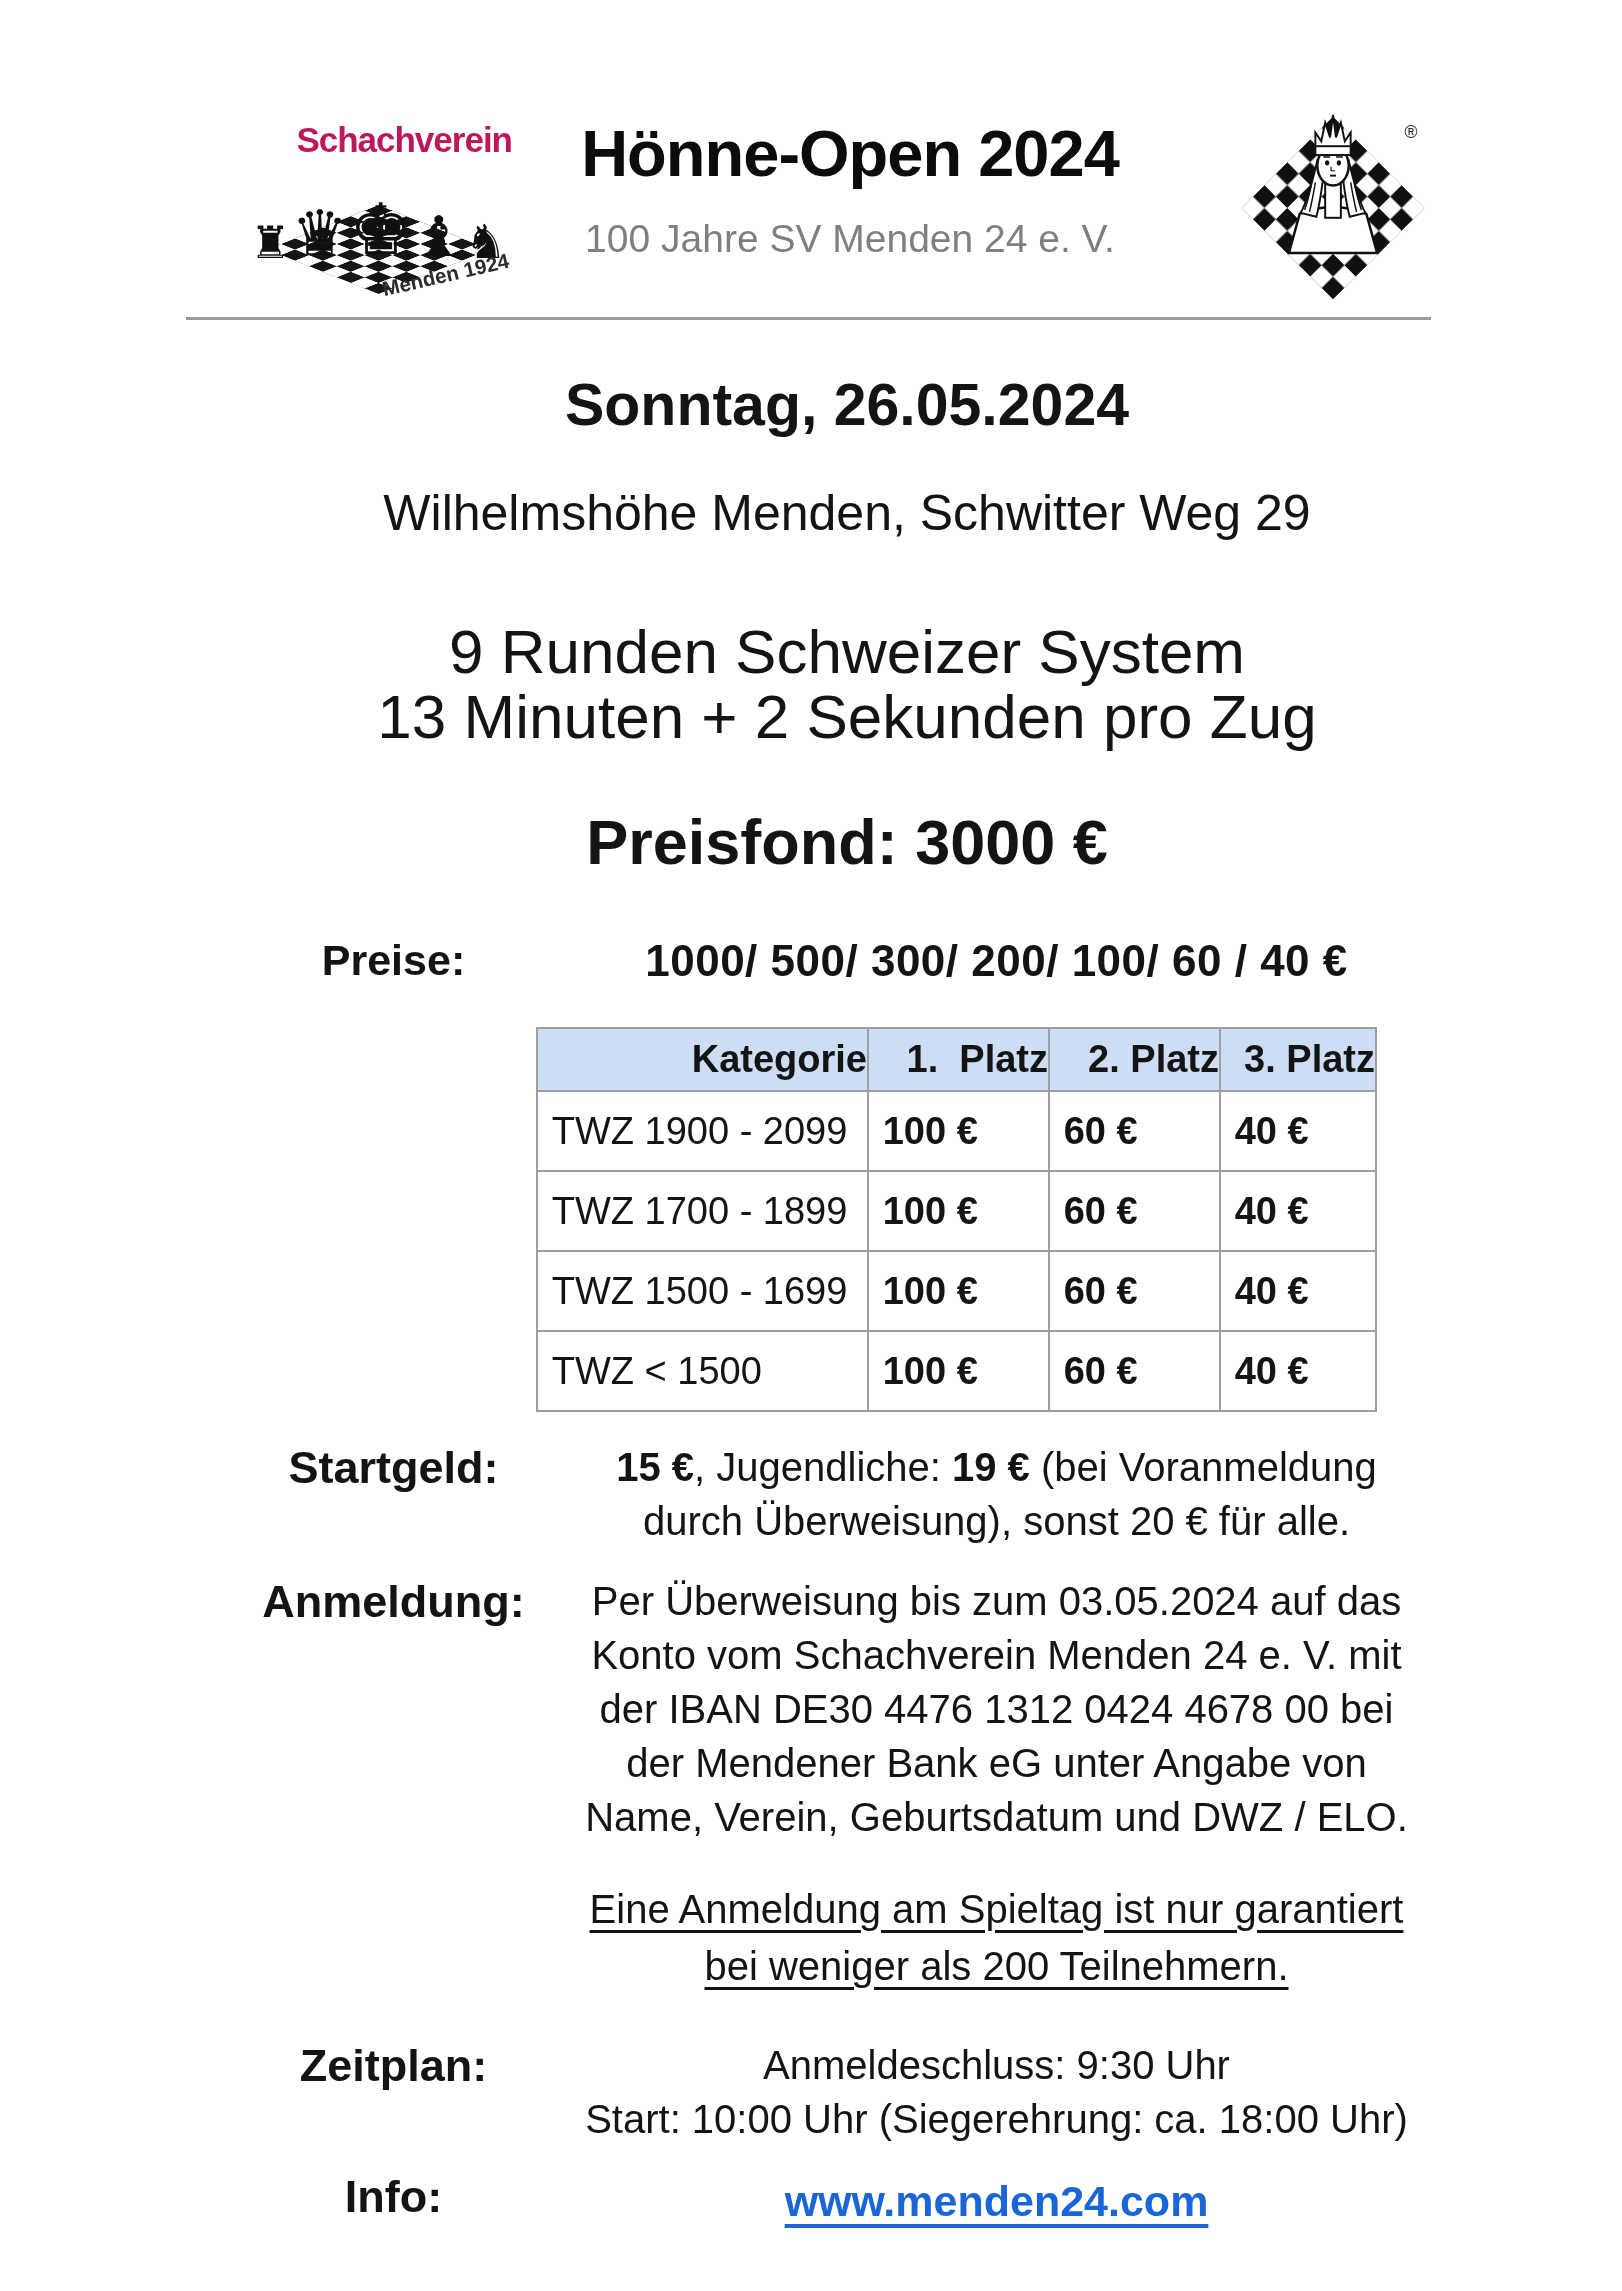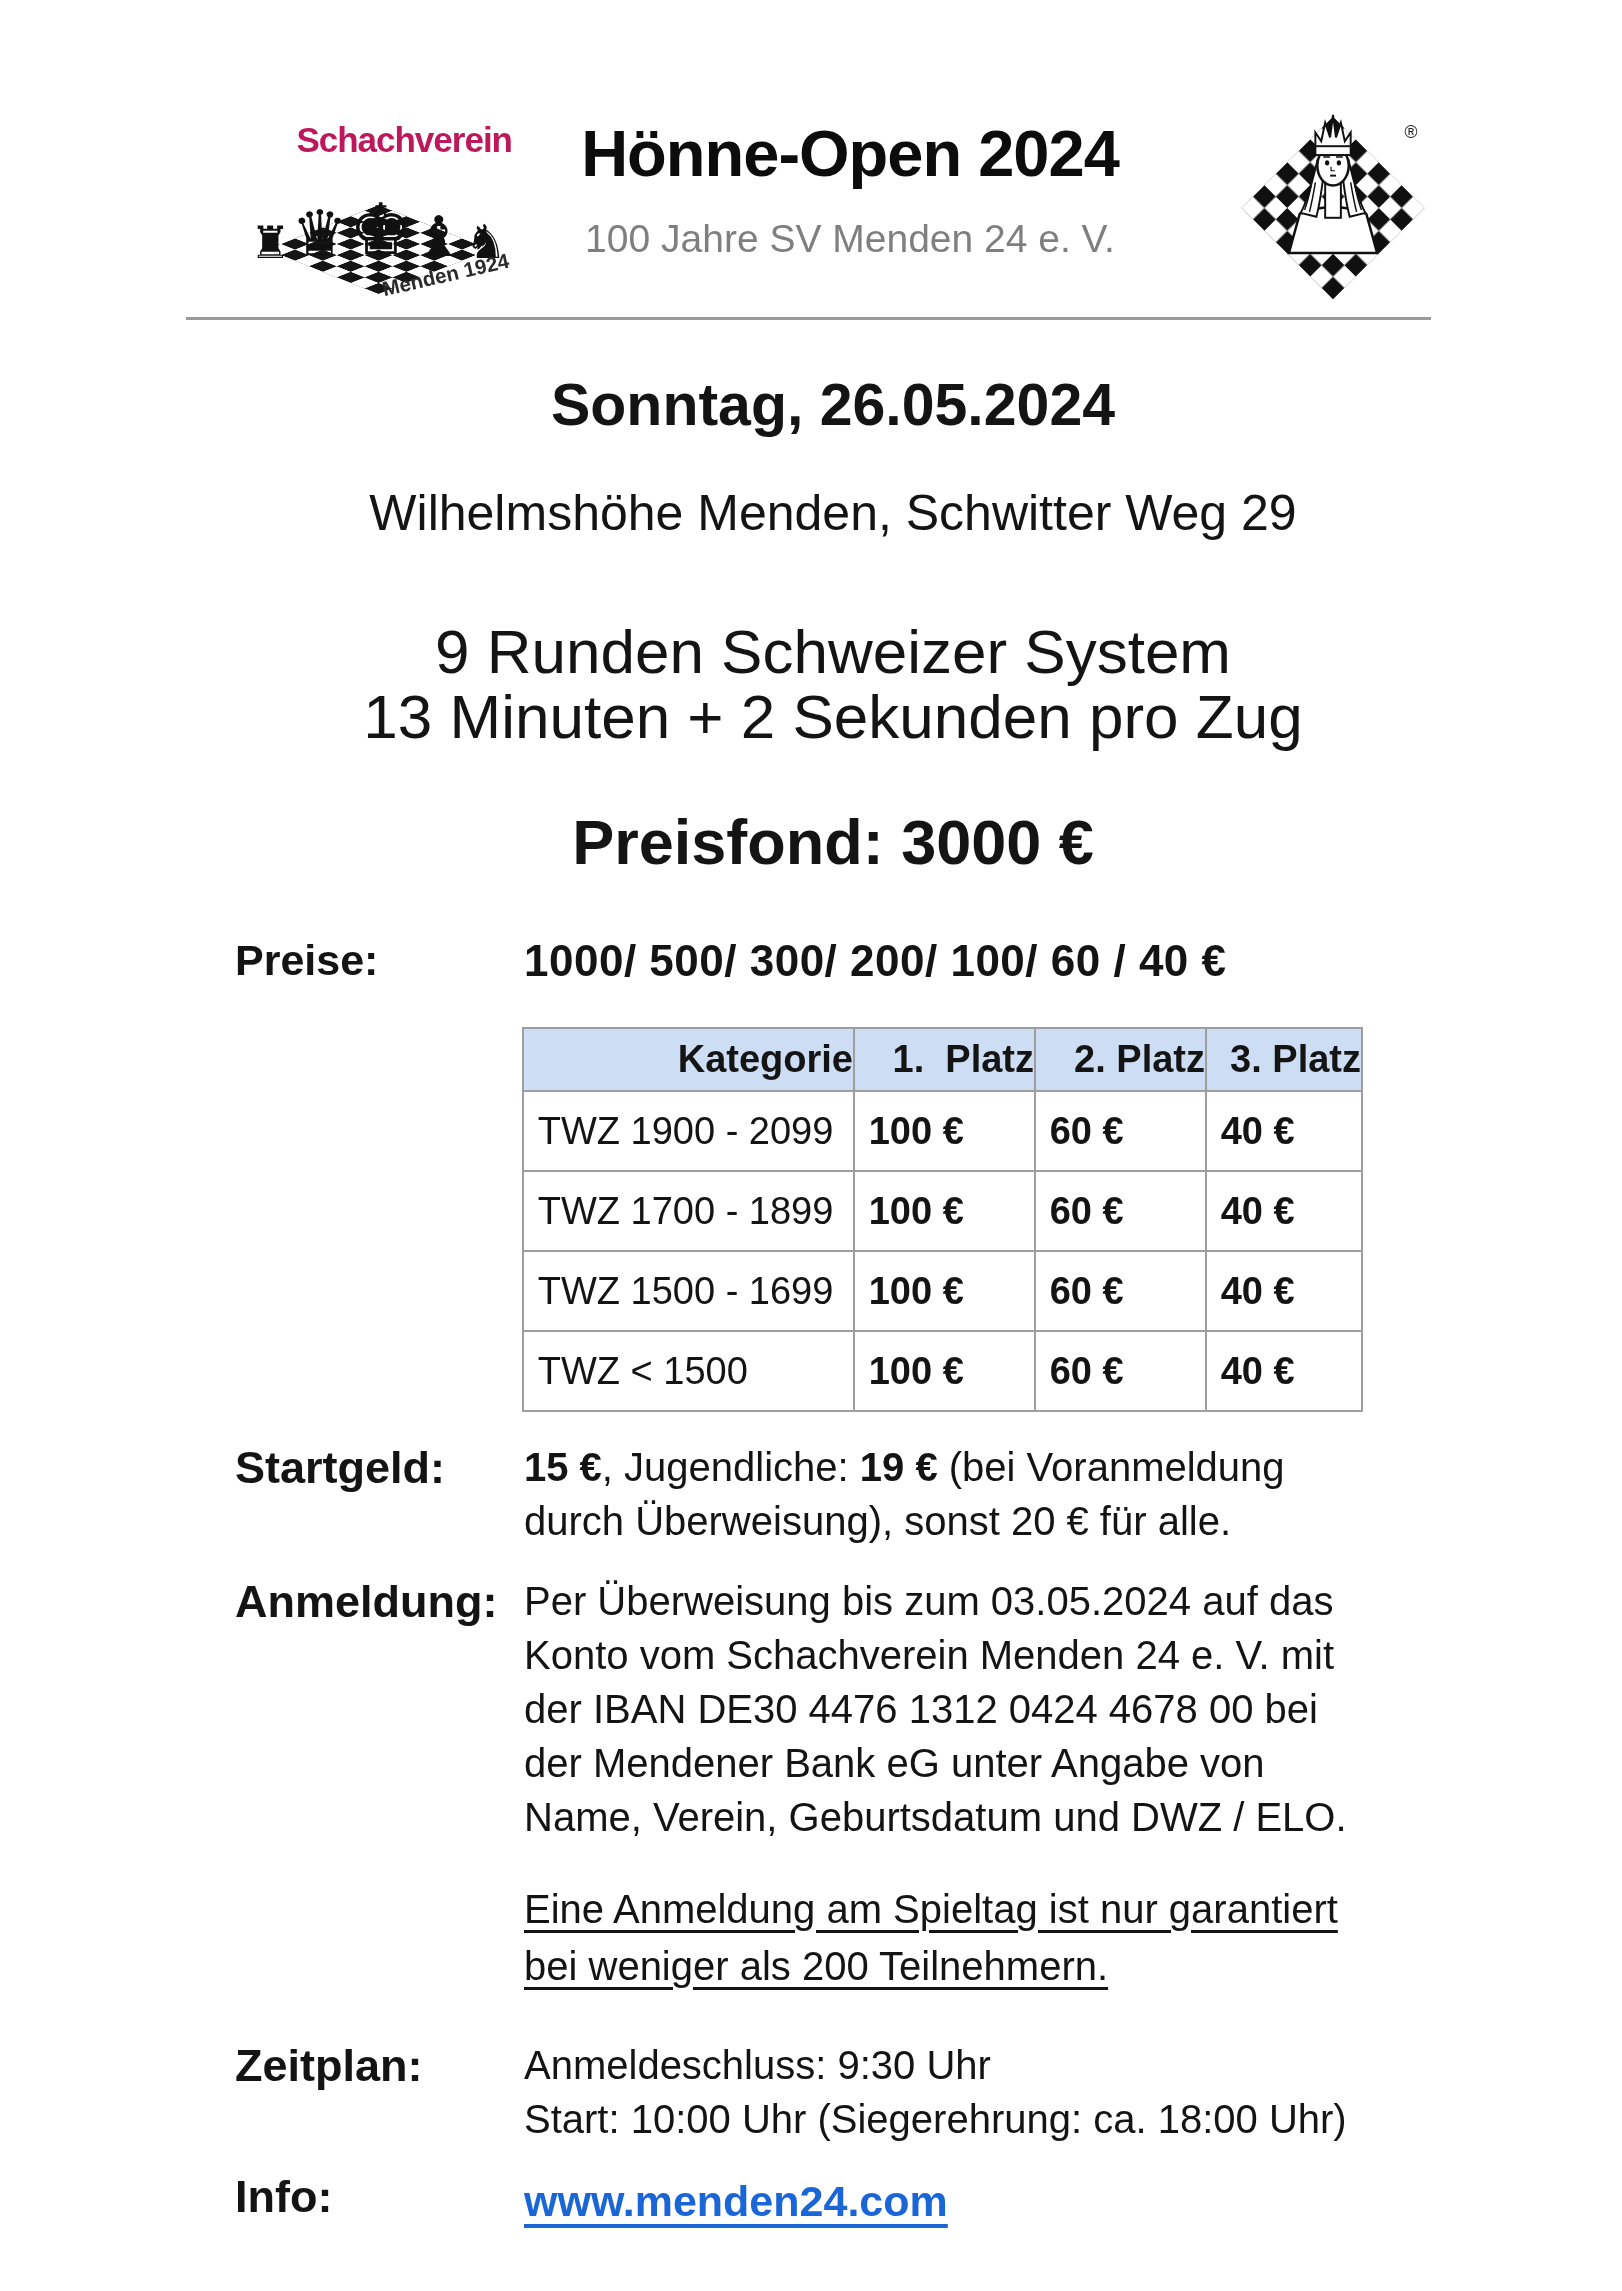--- a/index.html
+++ b/index.html
@@ -50,28 +50,28 @@
   .subtitle{margin-top:25.5px;font-size:39px;color:var(--subtitle);}
   .fed-logo{position:absolute;left:1233px;top:106px;width:202px;height:202px;}
   .fed-logo svg{position:absolute;inset:0;}
   .rmark{position:absolute;right:17.6px;top:15.7px;font-size:17.6px;color:#222;}
   .divider{
     position:absolute;left:186px;right:191px;top:317px;height:2.9px;
     background:var(--divider);
   }
 
   
-  main{position:absolute;left:0;top:0;width:100%;padding-top:370px;}
+  main{position:absolute;left:0;top:0;width:100%;padding-top:370px;padding-left:14px;}
   .center-col{margin-left:235px;width:1196px;text-align:center;}
   .date{font-size:59px;font-weight:bold;line-height:71px;}
   .venue{margin-top:41px;font-size:50px;line-height:63px;}
   .system{margin-top:74px;font-size:62px;line-height:65px;white-space:pre-line;}
   .prizefund{margin-top:55px;font-size:63px;font-weight:bold;line-height:76px;}
 
-  .row{display:flex;margin-left:235px;width:1206px;}
+  .row{display:flex;margin-left:235px;width:1206px;text-align:center;}
   .label{flex:0 0 289px;font-size:45px;font-weight:bold;line-height:55px;}
   .content{flex:1;font-size:40px;line-height:54px;}
   .multiline{white-space:pre-line;}
   .preise-row{margin-top:53px;}
   .preise-row .label{font-size:43px;}
   .preise-summary{font-size:44px;font-weight:bold;line-height:55px;letter-spacing:0.5px;}
 
   
   .prize-table{
     margin:39px 0 0 522px;border-collapse:collapse;table-layout:fixed;

